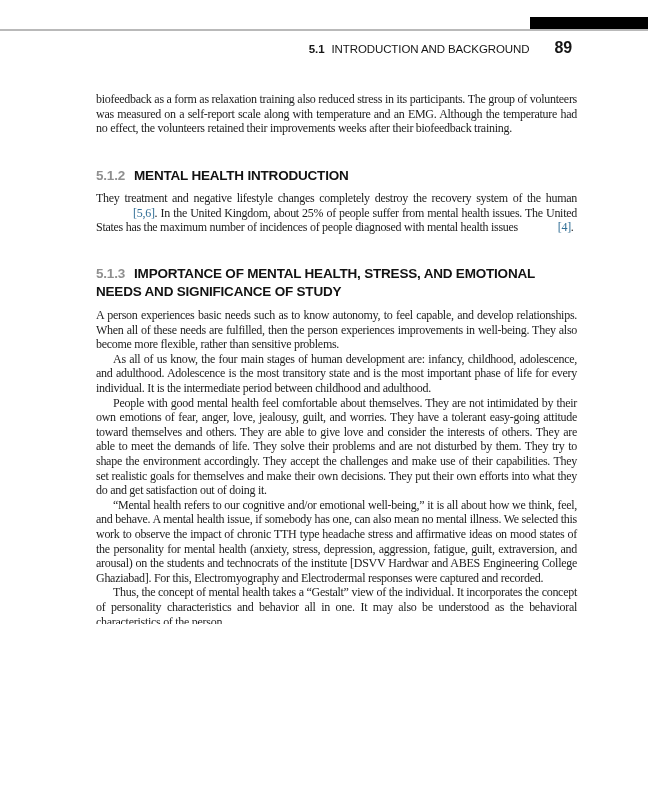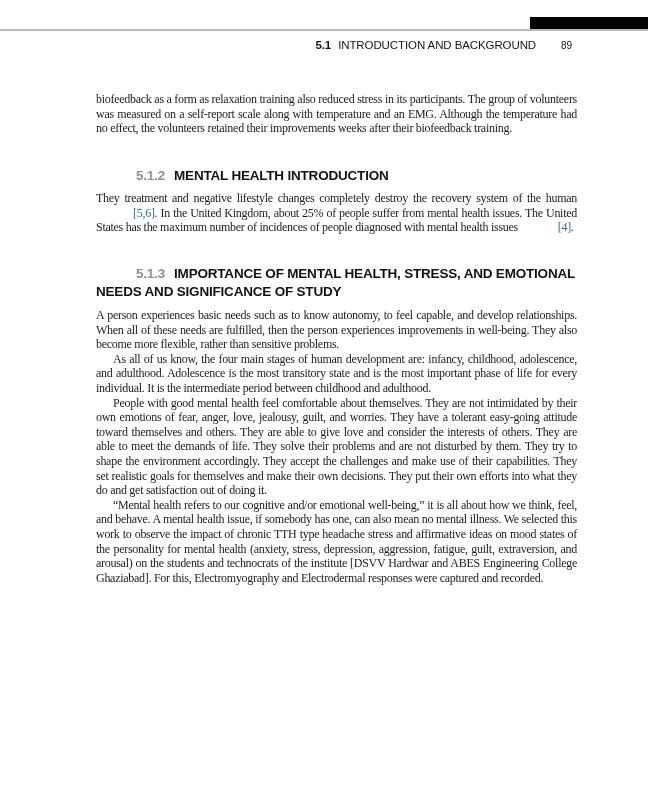--- a/index.html
+++ b/index.html
@@ -39,21 +39,21 @@
     font-family: "Liberation Sans", sans-serif;
     font-size: 11.5px;
     letter-spacing: -0.1px;
     color: #161616;
     display: flex;
     align-items: baseline;
     white-space: nowrap;
   }
   .rh-num { font-weight: 700; margin-right: 7px; }
   .rh-title { font-weight: 400; }
-  .rh-page { font-weight: 400; margin-left: 25px; font-size: 10px; }
+  .rh-page { font-weight: 700; margin-left: 25px; font-size: 16px; }
 
   .content {
     position: absolute;
     left: 96px;
     width: 481px;
     top: 92px;
     font-size: 12px;
     line-height: 14.6px;
     letter-spacing: -0.28px;
     text-align: justify;
@@ -75,21 +75,21 @@
   h2 {
     font-family: "Liberation Sans", sans-serif;
     font-weight: 700;
     font-size: 13.5px;
     line-height: 17.5px;
     letter-spacing: -0.2px;
     color: #121212;
     margin: 0;
     text-align: left;
   }
-  .sec-num { color: var(--heading-number-gray, #8f8f8f); margin-right: 9px; margin-left: 40px; }
+  .sec-num { color: var(--heading-number-gray, #8f8f8f); margin-right: 9px; }
 
   #p-intro { margin-bottom: 31px; }
   #h-512  { margin-bottom: 7px; }
   #h-513  { margin-top: 30px; margin-bottom: 8px; }
 </style>
 </head>
 <body>
 
 <div class="sheet">
 
@@ -109,15 +109,16 @@
     <h2 id="h-512"><span class="sec-num">5.1.2</span><span>MENTAL HEALTH INTRODUCTION</span></h2>
 
     <p><span>They treatment and negative lifestyle changes completely destroy the recovery system of the human </span><a class="cite">[5,6]</a><span>. In the United Kingdom, about 25% of people suffer from mental health issues. The United States has the maximum number of incidences of people diagnosed with mental health issues </span><a class="cite">[4]</a><span>.</span></p>
 
     <h2 id="h-513"><span class="sec-num">5.1.3</span><span>IMPORTANCE OF MENTAL HEALTH, STRESS, AND EMOTIONAL NEEDS AND SIGNIFICANCE OF STUDY</span></h2>
 
     <p>A person experiences basic needs such as to know autonomy, to feel capable, and develop relationships. When all of these needs are fulfilled, then the person experiences improvements in well-being. They also become more flexible, rather than sensitive problems.</p>
     <p class="indent">As all of us know, the four main stages of human development are: infancy, childhood, adolescence, and adulthood. Adolescence is the most transitory state and is the most important phase of life for every individual. It is the intermediate period between childhood and adulthood.</p>
     <p class="indent">People with good mental health feel comfortable about themselves. They are not intimidated by their own emotions of fear, anger, love, jealousy, guilt, and worries. They have a tolerant easy-going attitude toward themselves and others. They are able to give love and consider the interests of others. They are able to meet the demands of life. They solve their problems and are not disturbed by them. They try to shape the environment accordingly. They accept the challenges and make use of their capabilities. They set realistic goals for themselves and make their own decisions. They put their own efforts into what they do and get satisfaction out of doing it.</p>
     <p class="indent">“Mental health refers to our cognitive and/or emotional well-being,” it is all about how we think, feel, and behave. A mental health issue, if somebody has one, can also mean no mental illness. We selected this work to observe the impact of chronic TTH type headache stress and affirmative ideas on mood states of the personality for mental health (anxiety, stress, depression, aggression, fatigue, guilt, extraversion, and arousal) on the students and technocrats of the institute [DSVV Hardwar and ABES Engineering College Ghaziabad]. For this, Electromyography and Electrodermal responses were captured and recorded.</p>
+    <p class="indent">Thus, the concept of mental health takes a “Gestalt” view of the individual. It incorporates the concept of personality characteristics and behavior all in one. It may also be understood as the behavioral characteristics of the person.</p>
 
   </div>
 </div>
 
 </body></html>

